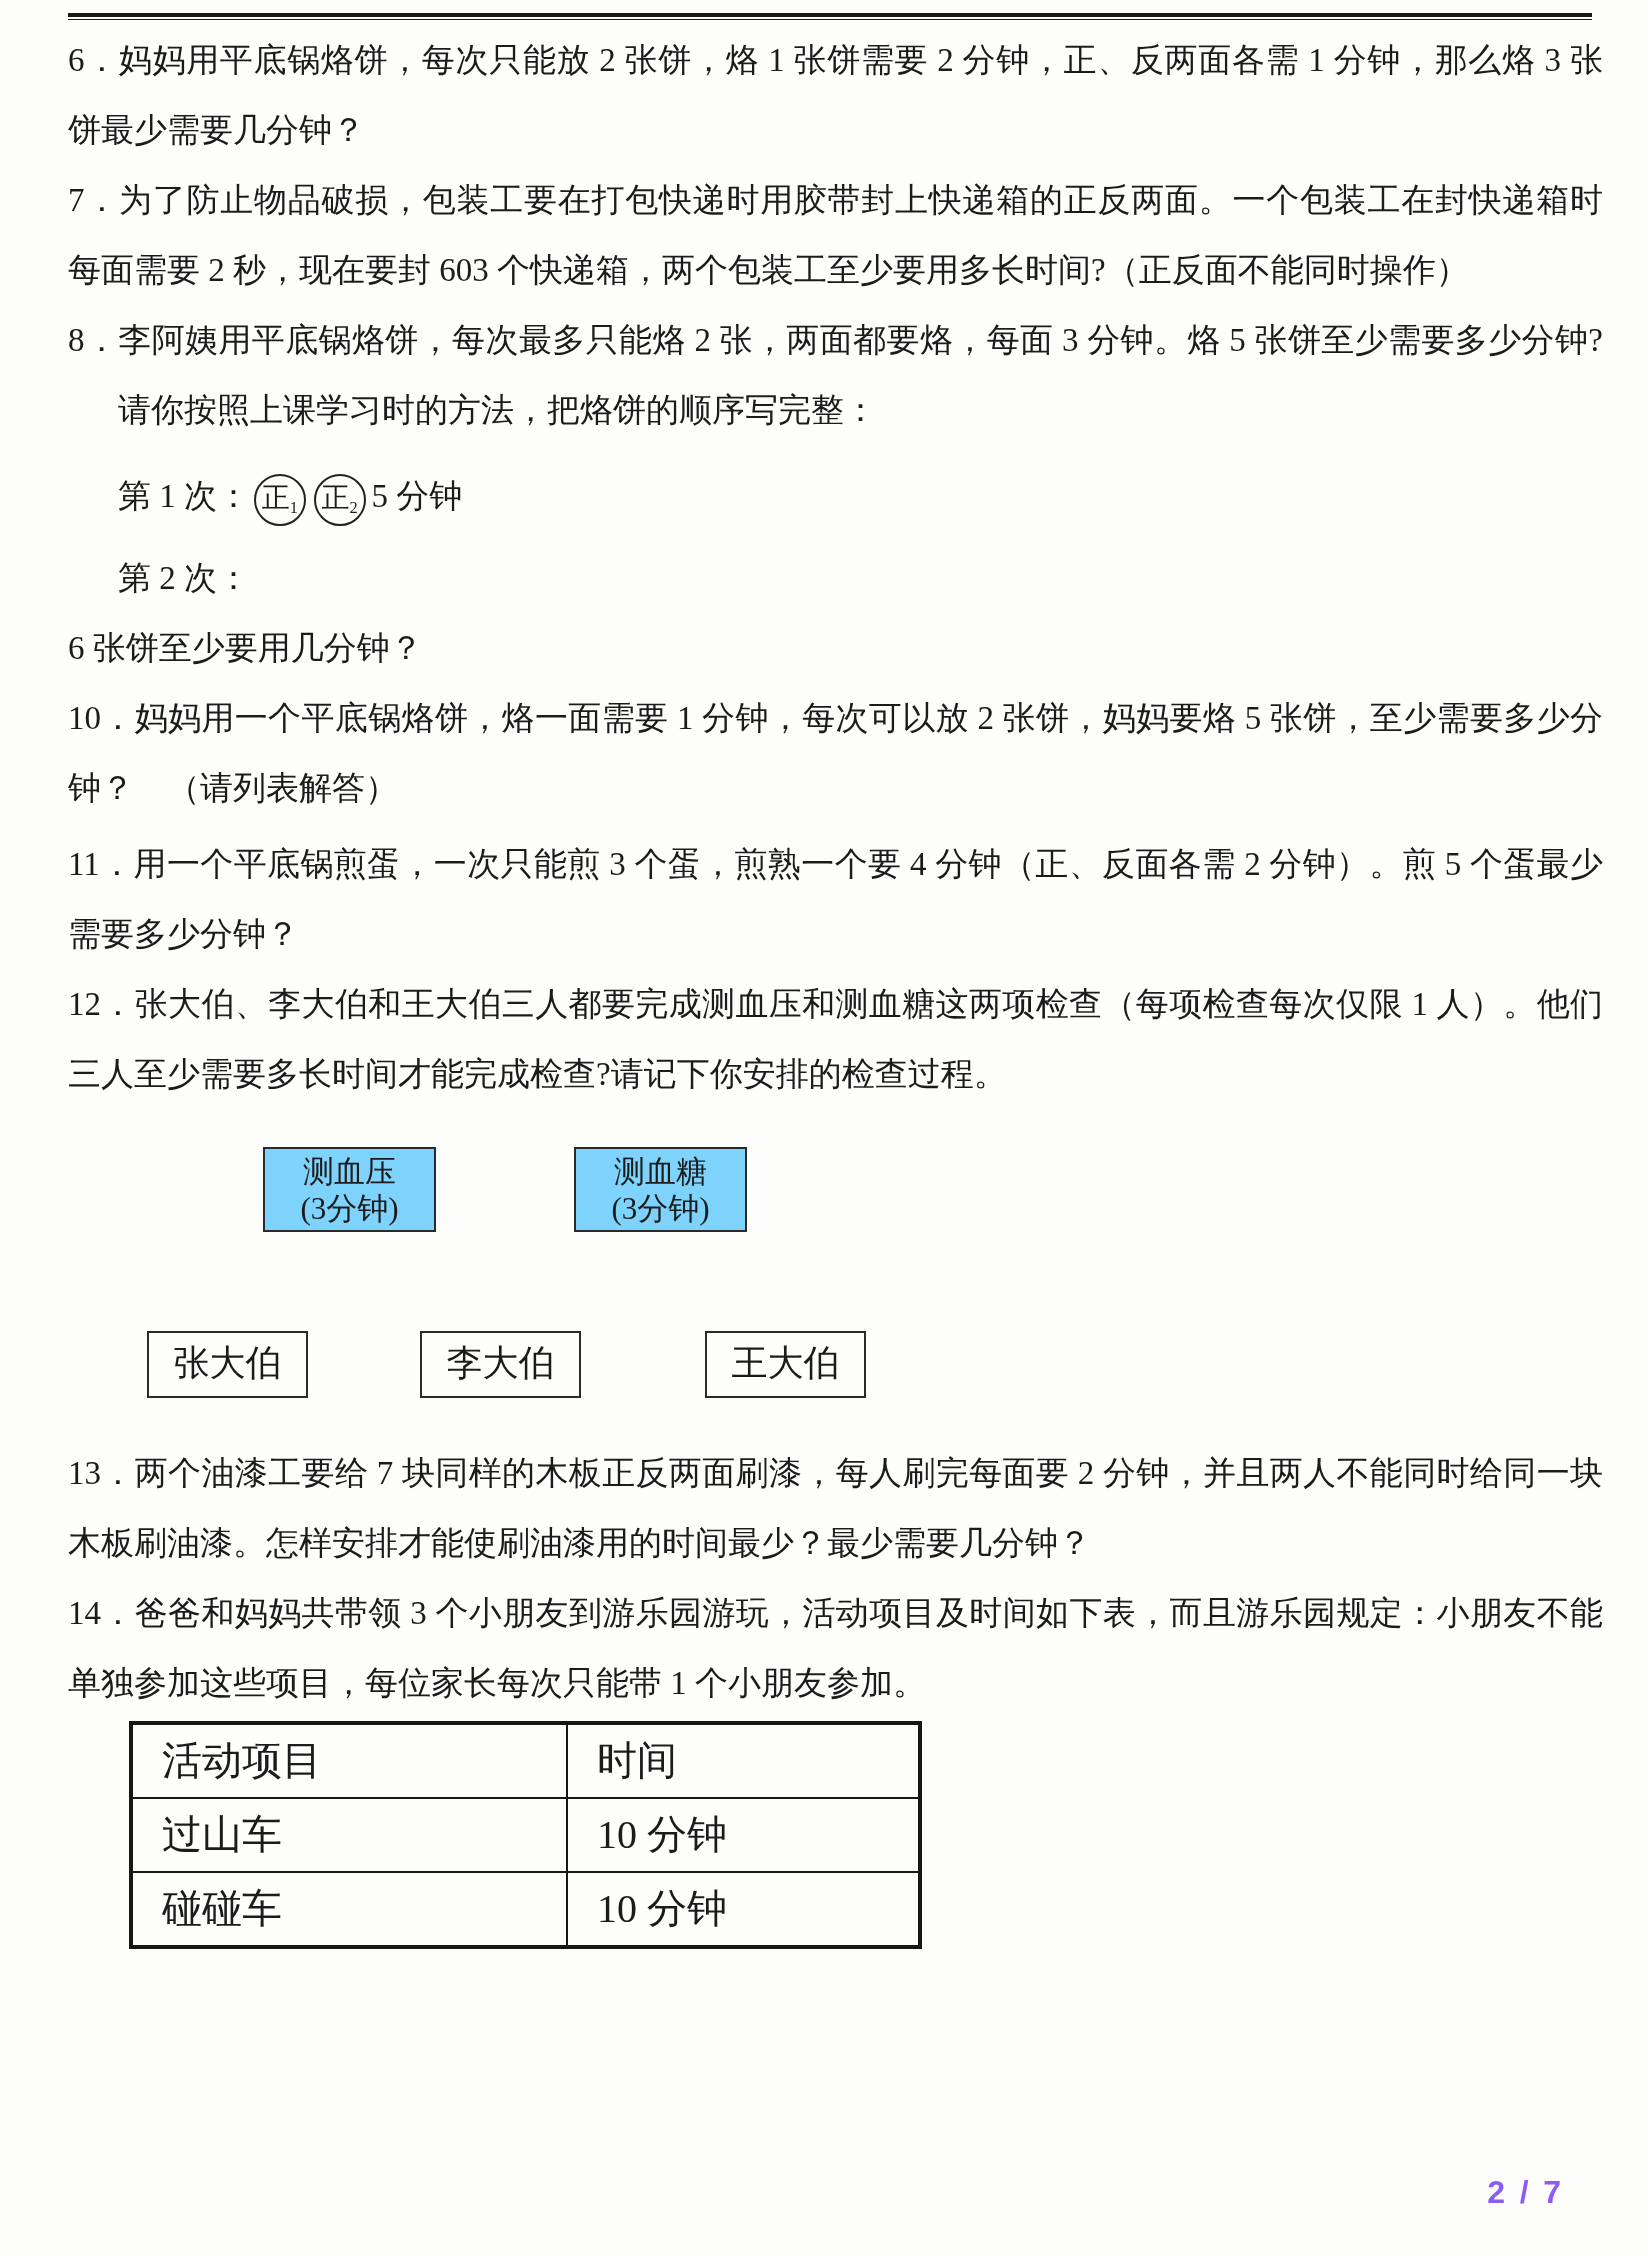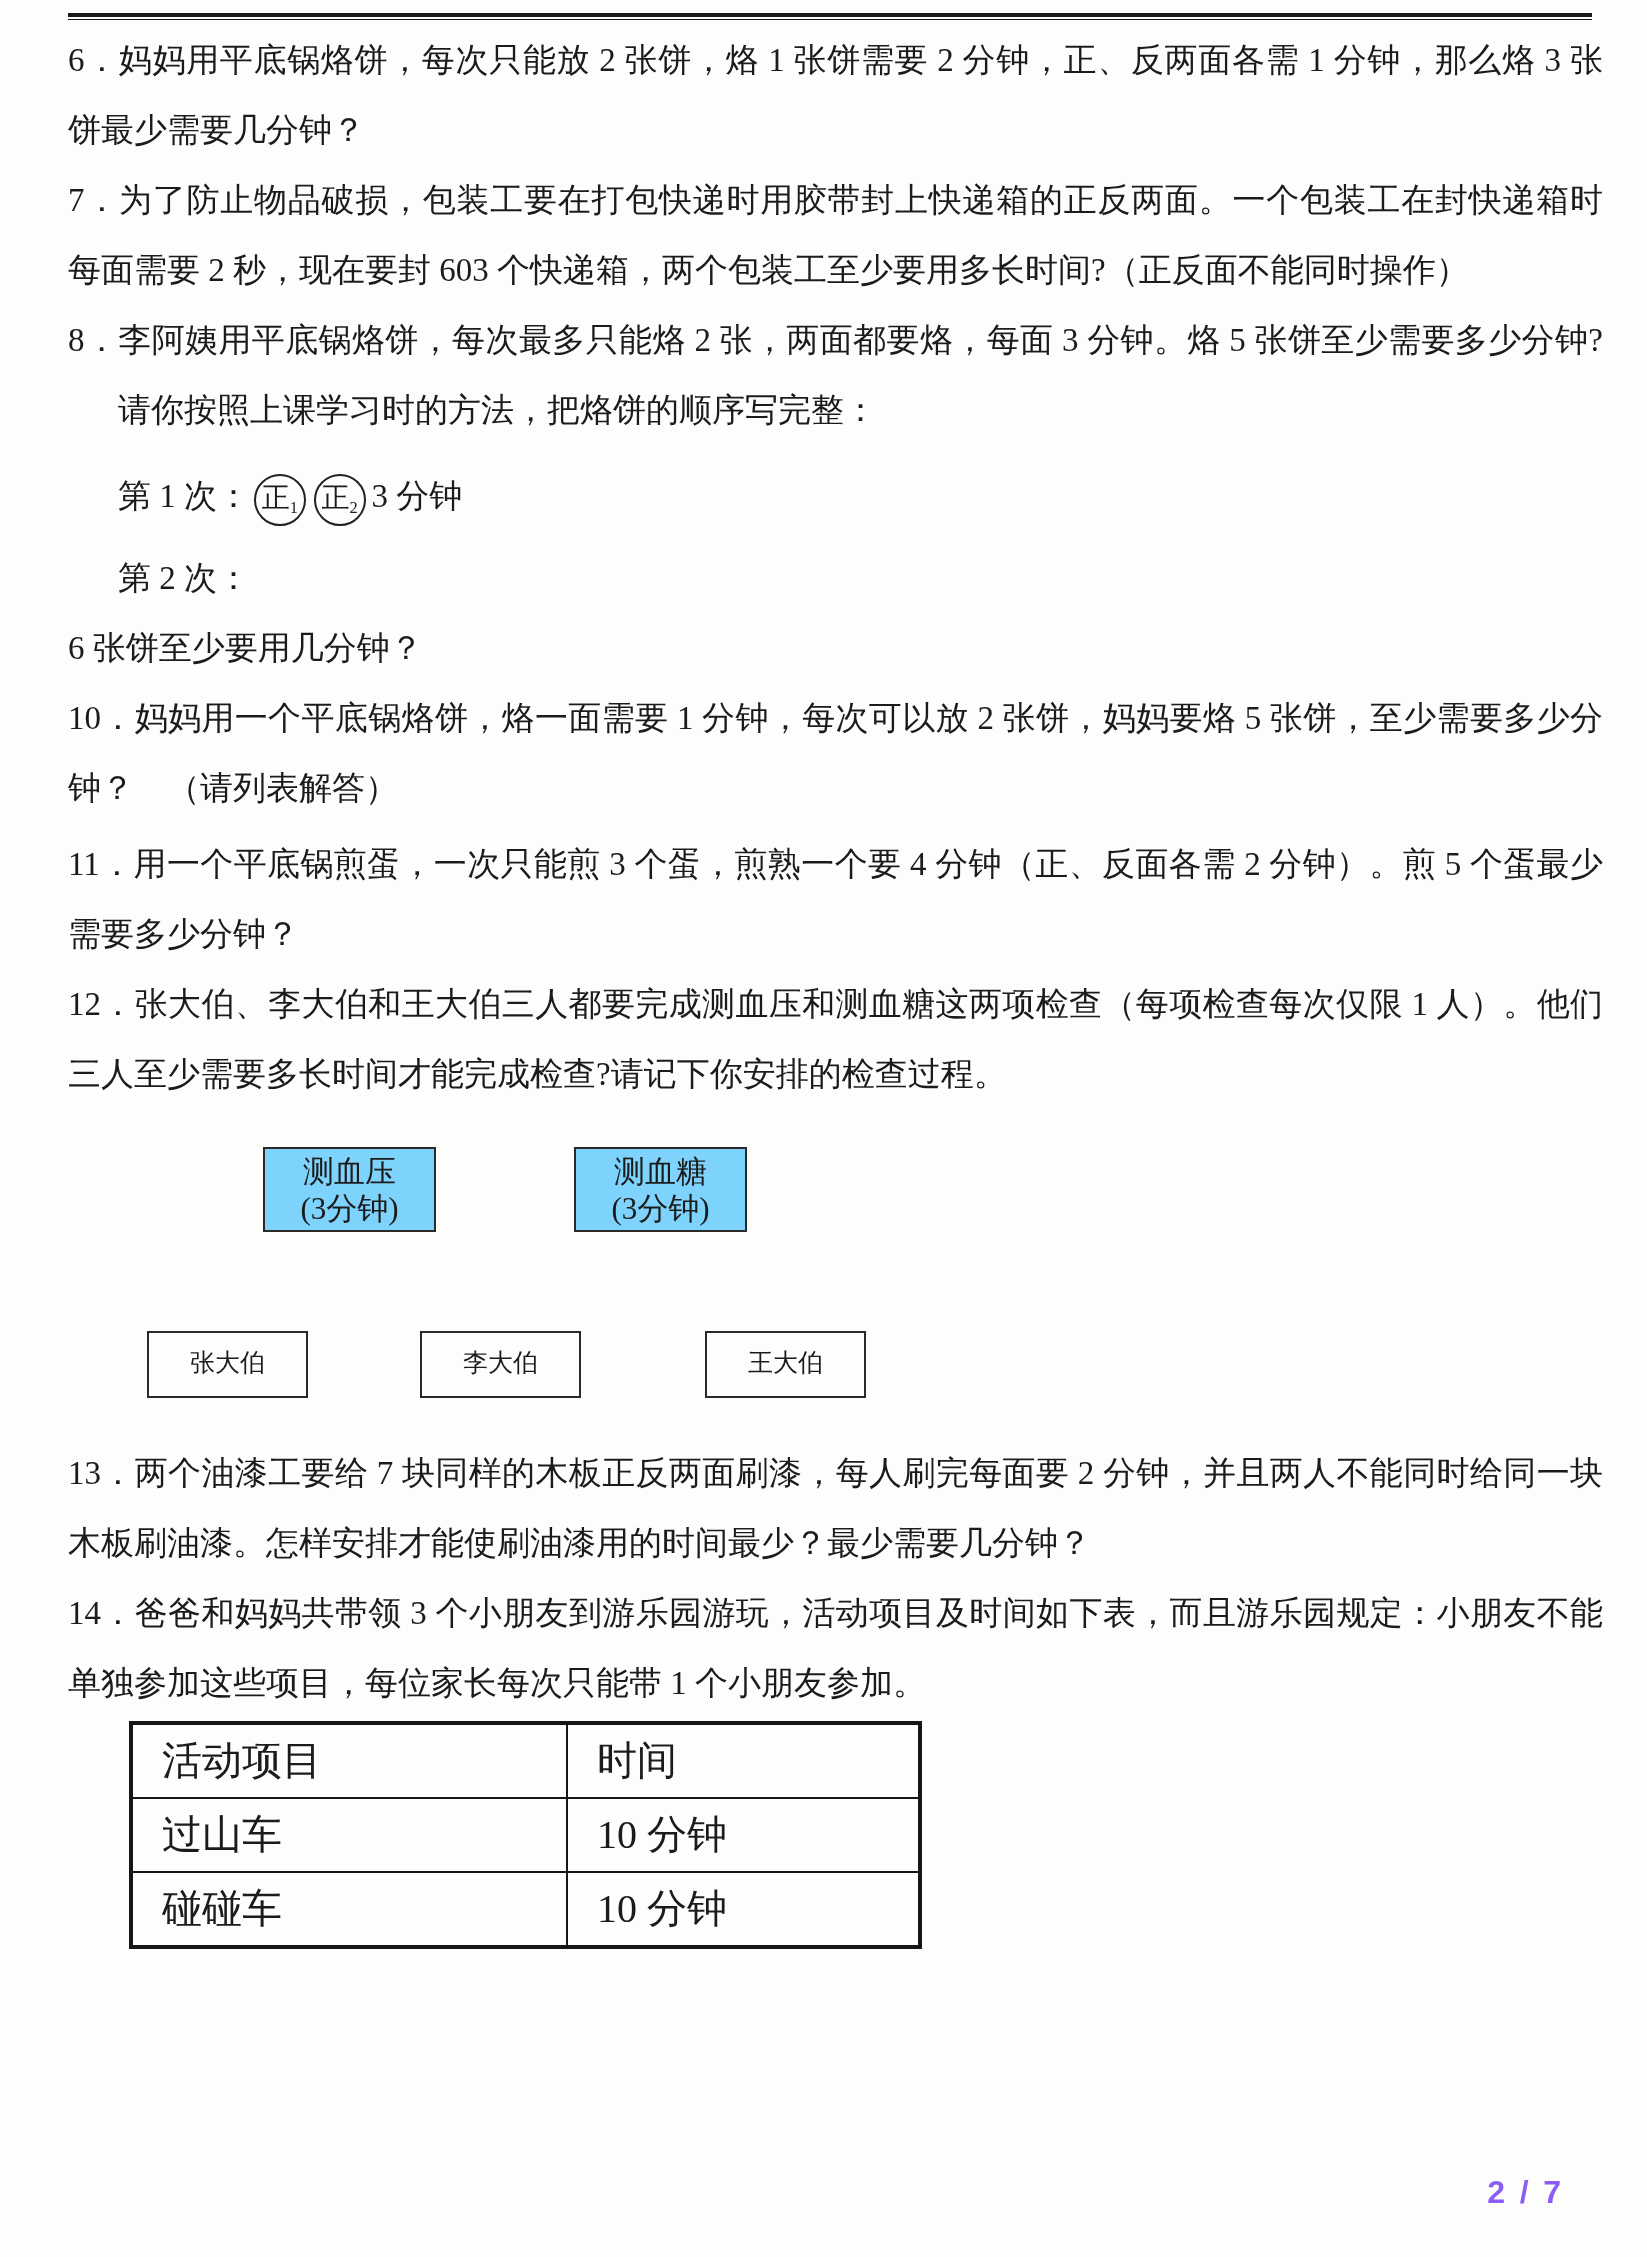--- a/index.html
+++ b/index.html
@@ -51,21 +51,21 @@
     text-align:center;font-size:31px;line-height:37px;
     padding-top:3.9px;
   }
   .test-box.t0{left:195px;}
   .test-box.t1{left:506px;}
   .diagram-people{position:relative;height:67px;margin-top:99px;}
   .person-box{
     position:absolute;top:0;box-sizing:border-box;
     width:161px;height:67px;
     border:2.9px solid #2a2a2a;background:#fdfdfc;
-    text-align:center;font-size:25px;line-height:60px;
+    text-align:center;font-size:36px;line-height:60px;
   }
   .person-box.p0{left:79px;}
   .person-box.p1{left:352px;}
   .person-box.p2{left:637px;}
   .act-table{
     margin-top:2.9px;margin-left:61px;
     border-collapse:collapse;
     border:4.8px solid #161616;
     table-layout:fixed;
   }
@@ -94,21 +94,21 @@
 
   <div class="content">
     <div class="line j">6．妈妈用平底锅烙饼，每次只能放 2 张饼，烙 1 张饼需要 2 分钟，正、反两面各需 1 分钟，那么烙 3 张</div>
     <div class="line">饼最少需要几分钟？</div>
     <div class="line j">7．为了防止物品破损，包装工要在打包快递时用胶带封上快递箱的正反两面。一个包装工在封快递箱时</div>
     <div class="line">每面需要 2 秒，现在要封 603 个快递箱，两个包装工至少要用多长时间?（正反面不能同时操作）</div>
     <div class="line j">8．李阿姨用平底锅烙饼，每次最多只能烙 2 张，两面都要烙，每面 3 分钟。烙 5 张饼至少需要多少分钟?</div>
     <div class="line ind">请你按照上课学习时的方法，把烙饼的顺序写完整：</div>
 
     <div class="line ind seq1">
-      <span>第 1 次：</span><span class="circle"><span>正</span><span class="csub">1</span></span><span class="circle"><span>正</span><span class="csub">2</span></span><span class="seq-time">3 分钟</span>
+      <span>第 1 次：</span><span class="circle"><span>正</span><span class="csub">1</span></span><span class="circle"><span>正</span><span class="csub">2</span></span><span class="seq-time">5 分钟</span>
     </div>
     <div class="line ind seq2">
       <span>第 2 次：</span>
     </div>
 
     <div class="line">6 张饼至少要用几分钟？</div>
     <div class="line j">10．妈妈用一个平底锅烙饼，烙一面需要 1 分钟，每次可以放 2 张饼，妈妈要烙 5 张饼，至少需要多少分</div>
     <div class="line">钟？　（请列表解答）</div>
     <div class="line j gap6">11．用一个平底锅煎蛋，一次只能煎 3 个蛋，煎熟一个要 4 分钟（正、反面各需 2 分钟）。煎 5 个蛋最少</div>
     <div class="line">需要多少分钟？</div>

